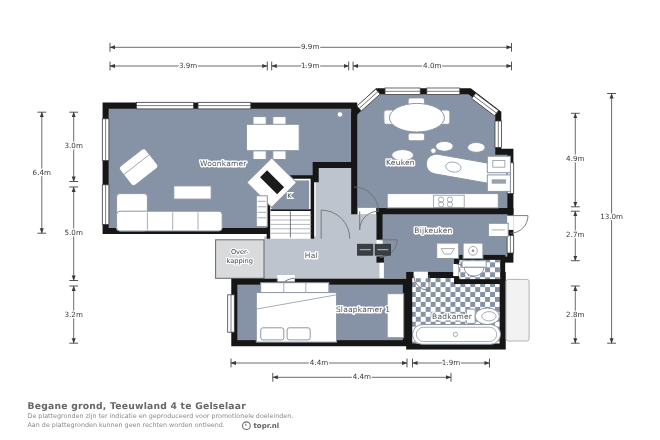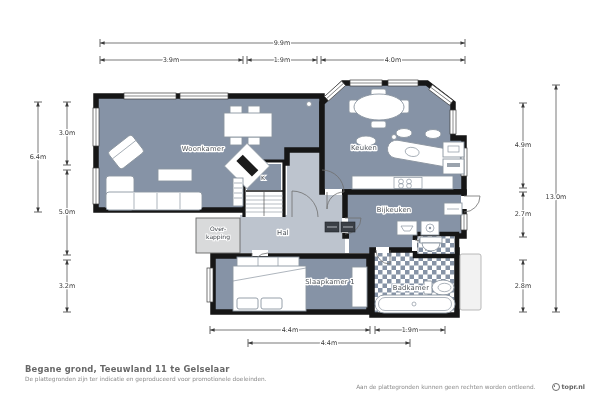--- a/index.html
+++ b/index.html
@@ -25,21 +25,21 @@
   .gap{fill:#ffffff;}
   .door{stroke:#6f6f6f;stroke-width:.8;fill:none;}
   
   .furn{fill:#ffffff;stroke:#8b95a0;stroke-width:.9;}
   .furnline{stroke:#8b95a0;stroke-width:.7;fill:none;}
   .darkbox{fill:#3a3f46;stroke:#24272b;stroke-width:.6;}
   
   .footer{position:absolute;left:25px;top:364px;width:560px;}
   .ft-title{font-size:8.4px;font-weight:bold;color:#686868;letter-spacing:.2px;}
   .ft-line{font-size:5.8px;color:#8b8b8b;margin-top:1.5px;}
-  .ft-row{display:flex;align-items:center;gap:6px;justify-content:flex-end;}
+  .ft-row{display:flex;align-items:center;gap:6px;}
   .logo{display:inline-flex;align-items:center;gap:2px;margin-left:10px;}
   .logo-ring{width:6px;height:6px;border:1.4px solid #6d6d6d;border-radius:50%;
              display:inline-block;position:relative;}
   .logo-ring::after{content:"";position:absolute;left:1.1px;top:1.1px;width:1.6px;height:1.6px;
              background:#6d6d6d;border-radius:50%;}
   .logo-text{font-size:6.4px;font-weight:bold;color:#5f5f5f;}
 </style>
 </head>
 <body>
 
@@ -429,21 +429,21 @@
     <g>
       <line class="tick" x1="248" y1="339" x2="248" y2="347"></line>
           <line class="tick" x1="410" y1="339" x2="410" y2="347"></line>
       <line class="dimline" x1="248" y1="343" x2="410" y2="343" marker-start="url(#dimArrow)" marker-end="url(#dimArrow)"></line>
       <text class="dim" x="329" y="343">4.4m</text>
     </g>
   </g>
 </svg>
 
 <div class="footer">
-  <div class="ft-title">Begane grond, Teeuwland 11 te Gelselaar</div>
+  <div class="ft-title">Begane grond, Teeuwland 4 te Gelselaar</div>
   <div class="ft-line">De plattegronden zijn ter indicatie en geproduceerd voor promotionele doeleinden.</div>
   <div class="ft-line ft-row">
     <span>Aan de plattegronden kunnen geen rechten worden ontleend.</span>
     <span class="logo">
       <span class="logo-ring"></span>
       <span class="logo-text">topr.nl</span>
     </span>
   </div>
 </div>
 </div>

